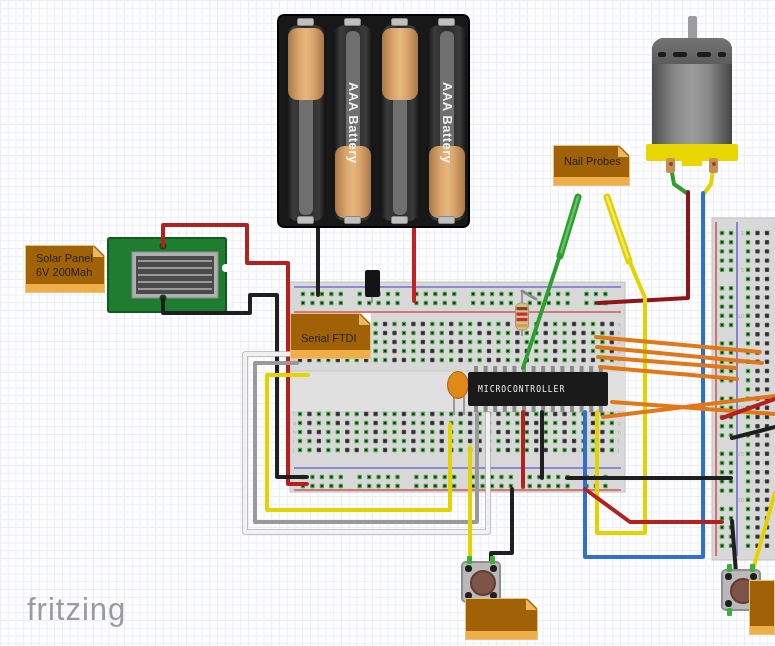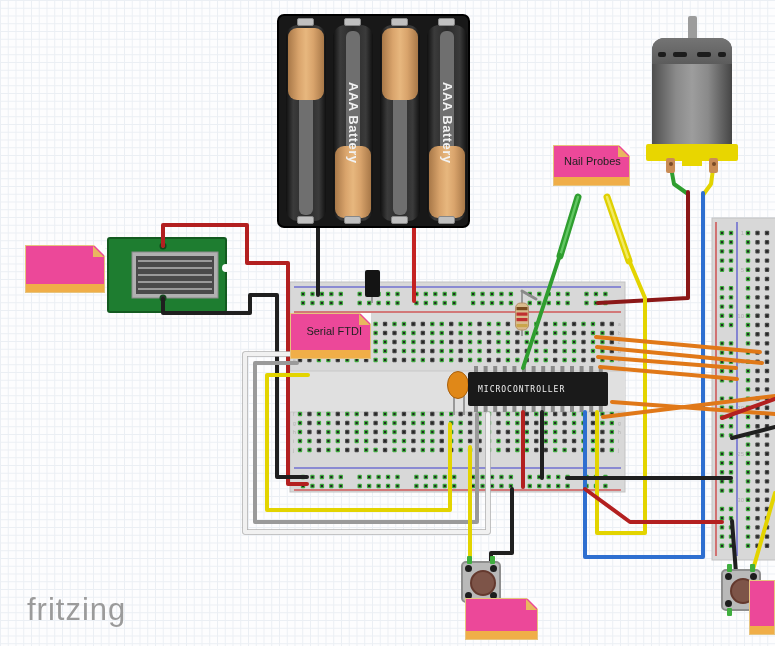--- a/index.html
+++ b/index.html
@@ -9,30 +9,30 @@
     background-color:#fdfdfe;
     background-image:
       linear-gradient(#ebeff4 1px, transparent 1px),
       linear-gradient(90deg, #ebeff4 1px, transparent 1px);
     background-size:7.75px 7.75px;
   }
   #canvas{position:absolute;left:0;top:0;z-index:1;}
   .overlay{position:absolute;z-index:3;}
 
   
-  .note{position:absolute;z-index:6;background:#ec4899;border:1px solid #e7c47e;box-sizing:border-box;}
+  .note{position:absolute;z-index:6;background:#a16207;border:1px solid #e7c47e;box-sizing:border-box;}
   .note-text{display:block;padding:6px 8px 2px 10px;font-size:11px;color:#222;white-space:pre-line;line-height:1.25;}
   .note-bar{position:absolute;left:0;right:0;bottom:0;height:8px;background:#f0ae48;}
   .note-fold-outer{position:absolute;top:-1px;right:-1px;width:0;height:0;
     border-top:11px solid #fdfdfe;border-left:11px solid transparent;}
   .note-fold-inner{position:absolute;top:0;right:0;width:0;height:0;
     border-bottom:11px solid #e9b75f;border-right:11px solid transparent;margin-top:0;}
   #note-solar{left:25px;top:245px;width:80px;height:48px;}
   #note-serial{left:290px;top:313px;width:81px;height:46px;}
-  #note-serial .note-text{padding-top:11px;text-align:right;}
+  #note-serial .note-text{padding-top:18px;}
   #note-nail{left:553px;top:145px;width:77px;height:41px;}
   #note-nail .note-text{padding-top:9px;}
   #note-reset{left:465px;top:598px;width:73px;height:42px;}
   #note-reset .note-text{padding-top:13px;}
   #note-partial{left:749px;top:580px;width:26px;height:55px;}
 
   
   #battery-pack{left:277px;top:14px;width:193px;height:214px;background:#181818;
     border:2px solid #000;border-radius:7px;box-sizing:border-box;}
   .battery{position:absolute;top:9px;width:40px;height:196px;border-radius:12px;
@@ -1522,20 +1522,22 @@
   <div class="leg" style="left:4px;bottom:-7px"></div>
   <div class="leg" style="right:4px;bottom:-7px"></div>
   <div class="bpin" style="left:2px;top:2px"></div>
   <div class="bpin" style="right:2px;top:2px"></div>
   <div class="bpin" style="left:2px;bottom:2px"></div>
   <div class="bpin" style="right:2px;bottom:2px"></div>
   <div class="bcap"></div>
 </div>
 
 <div class="note" id="note-solar">
+  <span class="note-text">Solar Panel
+6V 200Mah</span>
   <div class="note-bar"></div>
   <div class="note-fold-outer"></div>
   <div class="note-fold-inner"></div>
 </div>
 <div class="note" id="note-serial">
   <span class="note-text">Serial FTDI</span>
   <div class="note-bar"></div>
   <div class="note-fold-outer"></div>
   <div class="note-fold-inner"></div>
 </div>

